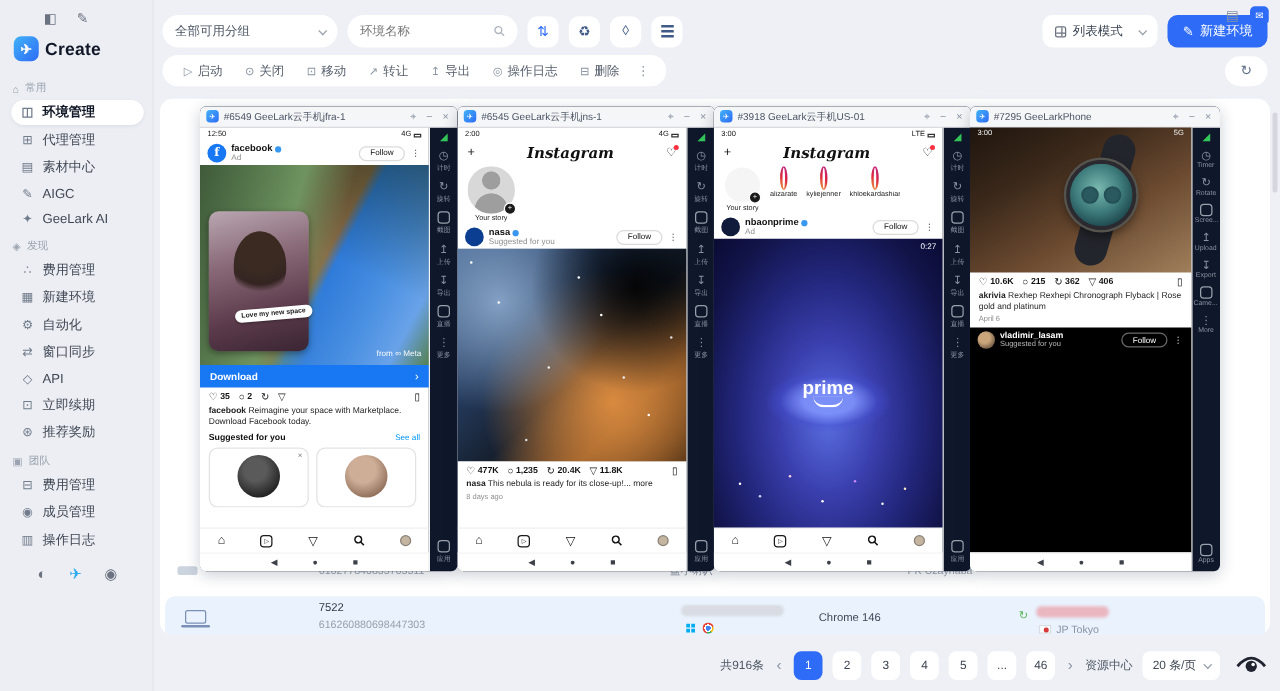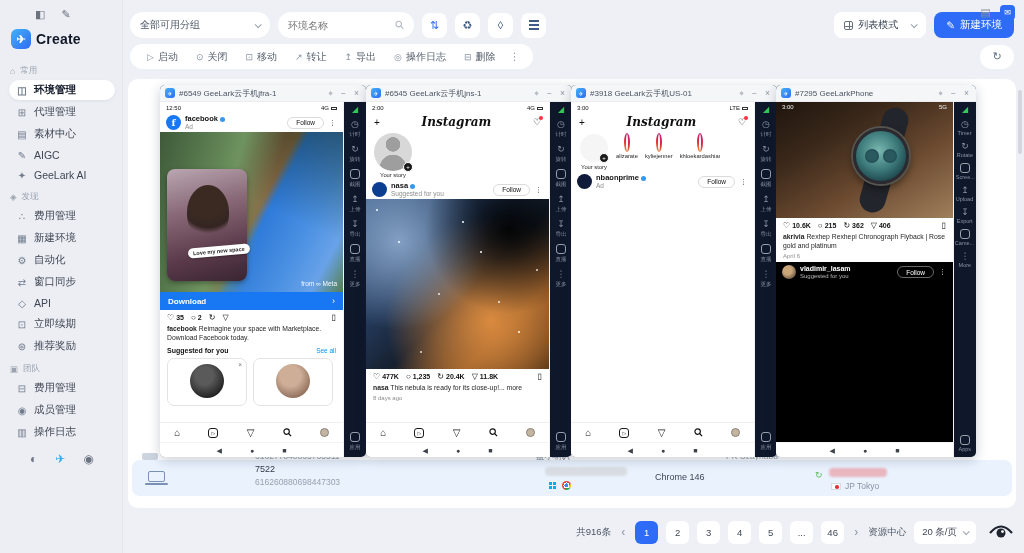--- a/index.html
+++ b/index.html
@@ -62,21 +62,21 @@
   .refreshbtn { margin-left:auto; width:34px; height:24px; background:#fff; border-radius:12px; border:none;
                 display:flex; align-items:center; justify-content:center; color:#5a6b85; font-size:11px; }
 
   
   .panel { position:absolute; left:128px; top:79px; width:888px; height:429px; background:#fff; border-radius:10px; z-index:1; overflow:hidden; }
   .rowA { position:absolute; left:0; right:0; top:368px; height:20px; font-size:8.5px; color:#9aa3b0; }
   .rowA .stub { position:absolute; left:14px; top:6px; width:16px; height:7px; background:#ccd4df; border-radius:2px; }
   .rowA .t1 { position:absolute; left:127px; top:4px; }
   .rowA .t2 { position:absolute; left:408px; top:4px; color:#8a94a3; }
   .rowA .t3 { position:absolute; left:598px; top:4px; }
-  .rowB { position:absolute; left:4px; right:4px; top:381px; height:36px; background:#e9f2fd; border-radius:8px;padding-left:32px; }
+  .rowB { position:absolute; left:4px; right:4px; top:398px; height:36px; background:#e9f2fd; border-radius:8px;padding-left:32px; }
   .laptop { position:absolute; left:16px; top:11px; width:17px; height:11px; border:1.5px solid #7a90b5; border-radius:2px; }
   .laptop::after { content:""; position:absolute; left:-4px; right:-4px; bottom:-4px; height:2px; background:#7a90b5; border-radius:1px; }
   .rowB .cid { position:absolute; left:123px; top:4px; font-size:9px; color:#333a45; }
   .rowB .cserial { position:absolute; left:123px; top:17px; font-size:8.5px; color:#98a1ac; }
   .blur1 { position:absolute; left:413px; top:7px; width:82px; height:9px; background:#d9dde3; border-radius:4px; filter:blur(1px); }
   .osrow { position:absolute; left:417px; top:21px; display:flex; gap:6px; align-items:center; }
   .winlogo { width:3px; height:3px; background:#00adef; box-shadow:4px 0 #00adef,0 4px #00adef,4px 4px #00adef; margin:0 4px 4px 0; }
   .chromeic { width:9px; height:9px; border-radius:50%;
       background: radial-gradient(circle, #4285f4 0 2px, #fff 2px 3px, transparent 3px),
                   conic-gradient(from -45deg, #ea4335 0 33%, #fbbc05 0 50%, #34a853 0 66%, #ea4335 0); }
@@ -755,20 +755,25 @@
       </div>
       <div class="ph">
         <span class="av av-nba"></span>
         <span class="pcol">
           <span class="pu"><span>nbaonprime</span><span class="vbadge"></span></span>
           <span class="psub">Ad</span>
         </span>
         <button class="follow">Follow</button>
         <button class="dots">⋮</button>
       </div>
+      <div class="prime-vid">
+        <span class="dur">0:27</span>
+        <span class="prime-txt">prime</span>
+        <span class="spark"></span>
+      </div>
       <div class="ignav">
         <button class="nic">⌂</button>
         <button class="nic reelbox">
             <i>▷</i>
           </button>
         <button class="nic">▽</button>
         <button class="nic">
             <svg width="9" height="9" viewBox="0 0 10 10">
               <circle cx="4" cy="4" r="3" fill="none" stroke="#111" stroke-width="1.3"></circle>
               <line x1="6.4" y1="6.4" x2="9" y2="9" stroke="#111" stroke-width="1.3"></line>

